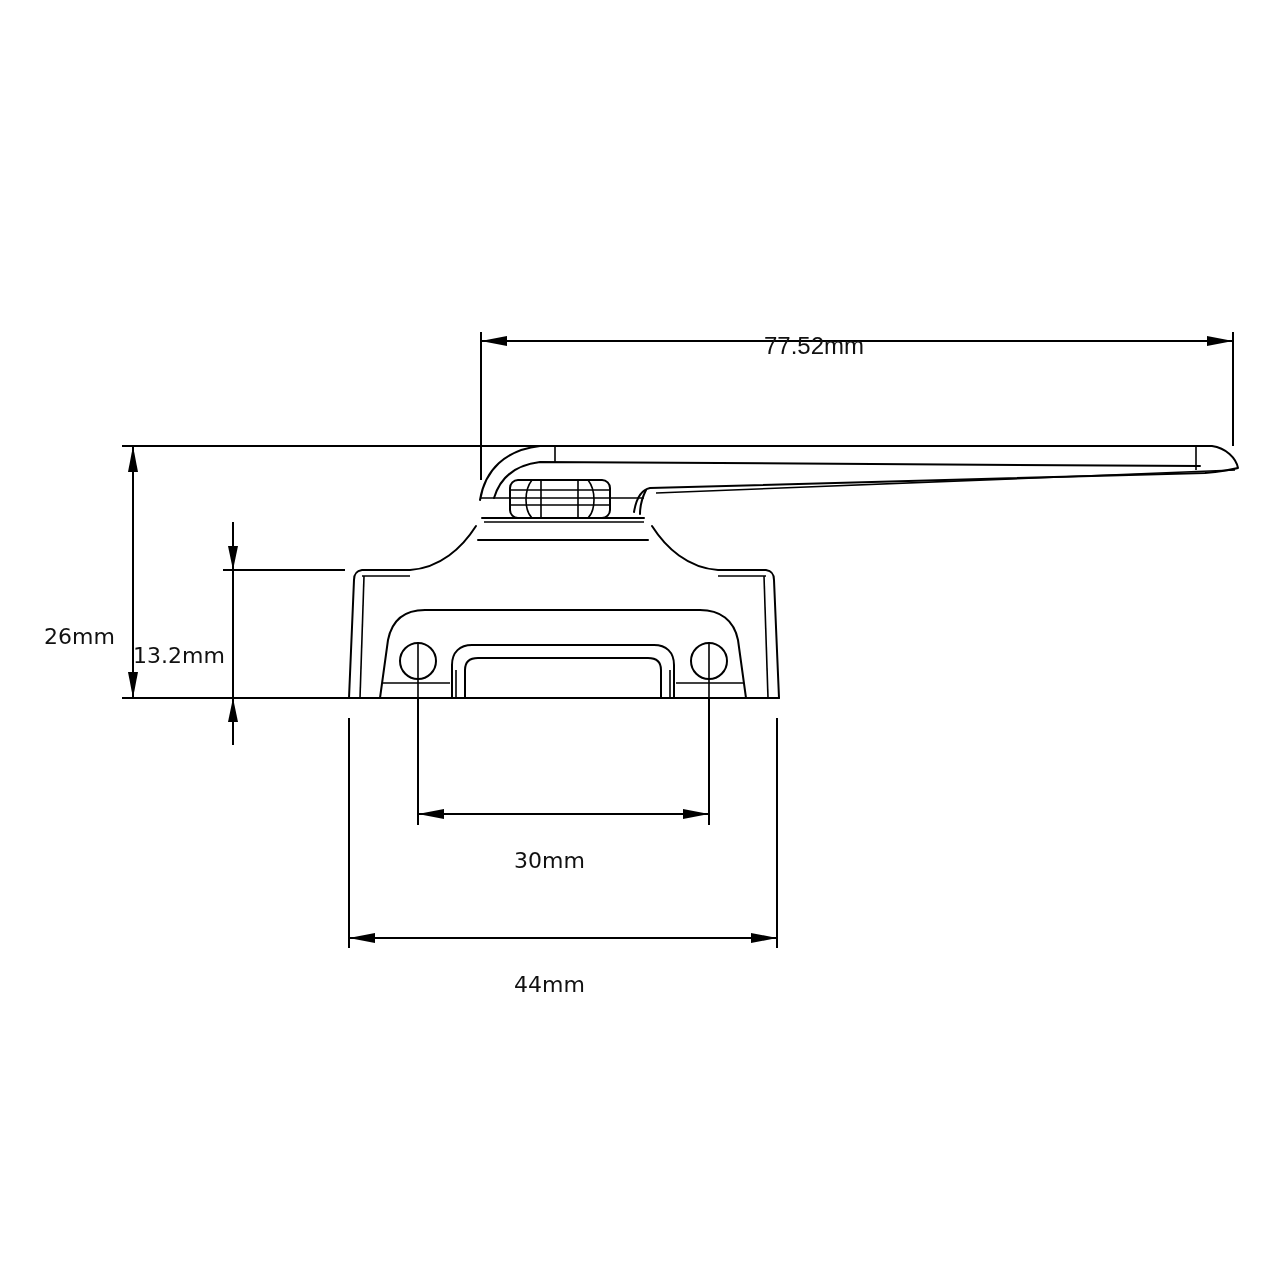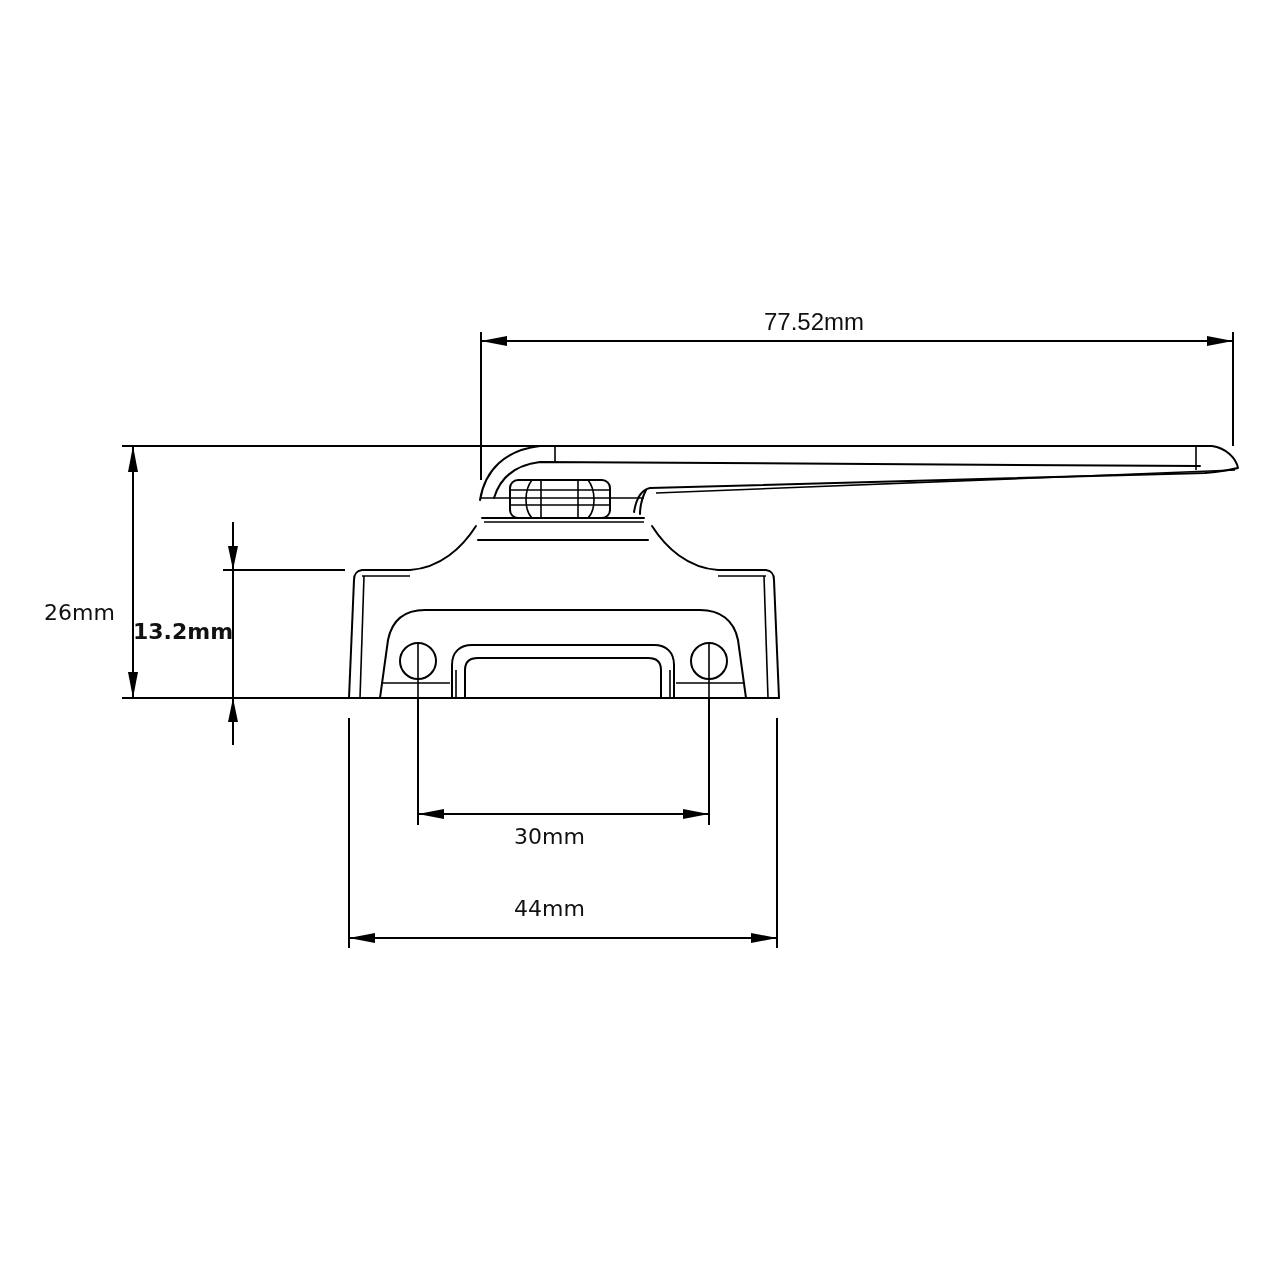--- a/index.html
+++ b/index.html
@@ -2,21 +2,21 @@
 <html><head>
   <meta charset="utf-8">
   <style>
     html, body { margin: 0; padding: 0; background: #ffffff; }
     body { width: 1280px; height: 1280px; overflow: hidden; position: relative; }
     #drawing { position: absolute; left: 0; top: 0; width: 1280px; height: 1280px; }
     .ln { stroke: #000; stroke-width: 2; fill: none; stroke-linecap: round; stroke-linejoin: round; }
     .thin { stroke: #000; stroke-width: 1.6; fill: none; }
     .dim { stroke: #000; stroke-width: 2; fill: none; }
     .arrow { fill: #000; stroke: none; }
-    .label { position: absolute; font-family: "DejaVu Sans", sans-serif; font-size: 22px; color: #111; white-space: nowrap; line-height: 1; }
+    .label { position: absolute; font-family: "DejaVu Sans", sans-serif; font-size: 22px; color: #111; white-space: nowrap; line-height: 1; margin-top: 24px; }
     .label.narrow { font-family: "Liberation Sans", sans-serif; font-size: 24px; }
   </style>
 </head>
 <body>
 
 <svg id="drawing" viewBox="0 0 1280 1280" xmlns="http://www.w3.org/2000/svg">
 
   <g>
 
     <g>
@@ -108,15 +108,15 @@
     <line class="dim" x1="349" y1="718" x2="349" y2="948"></line>
     <line class="dim" x1="777" y1="718" x2="777" y2="948"></line>
     <line class="dim" x1="349" y1="938" x2="777" y2="938"></line>
     <polygon class="arrow" points="349,938 375,933 375,943"></polygon>
     <polygon class="arrow" points="777,938 751,933 751,943"></polygon>
   </g>
 </svg>
 
 <div class="label narrow" style="left:764px; top:310px;">77.52mm</div>
 <div class="label" style="left:44px; top:602px;">26mm</div>
-<div class="label" style="left:133px; top:621px;font-weight:bold;">13.2mm</div>
+<div class="label" style="left:133px; top:621px;">13.2mm</div>
 <div class="label" style="left:514px; top:826px;">30mm</div>
-<div class="label" style="left:514px; top:898px;">44mm</div>
+<div class="label" style="left:514px; top:950px;">44mm</div>
 
 </body></html>

